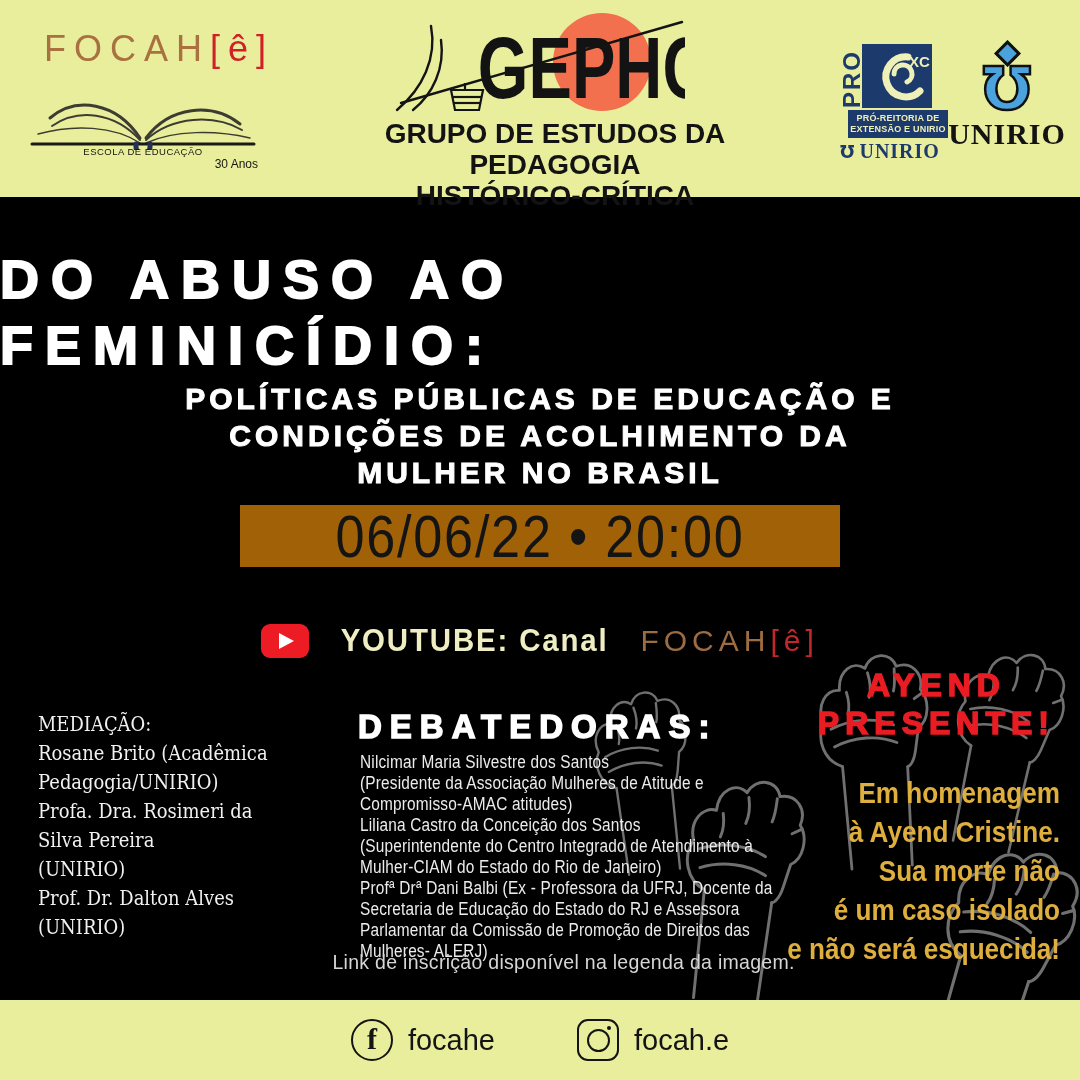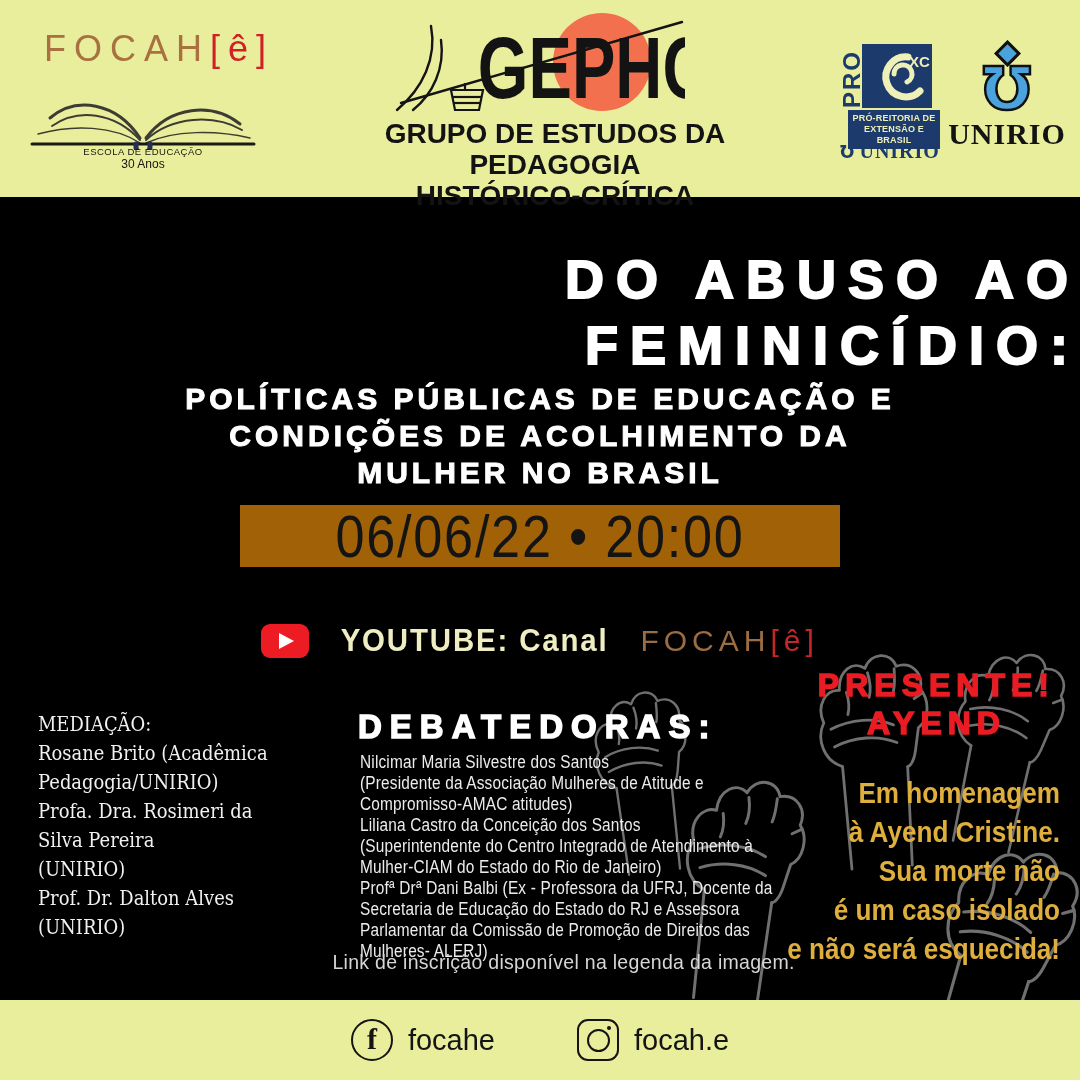--- a/index.html
+++ b/index.html
@@ -8,44 +8,44 @@
     background:#000; overflow:hidden; margin:0 auto;
     font-family:"Liberation Sans", sans-serif;
   }
   
   .top-band { position:absolute; left:0; top:0; width:1080px; height:197px; background:#e9ee9c; }
   .focahe-logo { position:absolute; left:44px; top:28px; font-size:36px; letter-spacing:8px; color:#a9713f; font-weight:400; }
   .focahe-logo .bracket { color:#cf2127; }
   .school-logo { position:absolute; left:28px; top:88px; width:230px; text-align:center; }
   .school-logo svg { display:block; }
   .school-name { font-size:9.5px; letter-spacing:.5px; color:#16160f; margin-top:-4px; }
-  .school-anniv { font-size:12px; color:#16160f; }
+  .school-anniv { font-size:12px; color:#16160f;text-align:right; }
   .gephc-logo { position:absolute; left:395px; top:6px; width:290px; height:106px; }
   .gephc-sub { position:absolute; left:330px; top:118px; width:450px; text-align:center;
     font-weight:bold; font-size:28px; line-height:31px; color:#131313; }
   
   .proexc { position:absolute; left:832px; top:44px; width:116px; height:112px; color:#1d3a6c; }
   .proexc-vert { position:absolute; left:6px; top:64px; transform:rotate(-90deg); transform-origin:left top;
     font-weight:bold; font-size:24px; letter-spacing:2px; }
   .exc-square { position:absolute; left:30px; top:0; width:70px; height:64px; background:#1d3a6c; }
-  .proexc-banner { position:absolute; left:16px; top:66px; width:92px; background:#1d3a6c; color:#eef0b8;
+  .proexc-banner { position:absolute; left:16px; top:66px; width:100px; background:#1d3a6c; color:#eef0b8;
     font-size:9px; font-weight:bold; text-align:center; line-height:11px; padding:3px 0; letter-spacing:.2px; }
   .proexc-unirio { position:absolute; left:8px; top:96px; font-weight:bold; font-size:20px;
     font-family:"Liberation Serif", serif; letter-spacing:1px; display:flex; align-items:center; gap:4px; }
   .proexc-unirio .mini-u { font-family:"DejaVu Sans", sans-serif; font-size:17px; }
   
   .unirio { position:absolute; left:948px; top:44px; width:118px; text-align:center; }
   .unirio-diamond { width:13px; height:13px; background:#4aa3dc; border:3px solid #101010;
     transform:rotate(45deg); margin:0 auto; }
   .unirio-u { font-family:"DejaVu Sans", sans-serif; font-weight:bold; font-size:58px; line-height:52px;
     color:#4aa3dc; -webkit-text-stroke:2.5px #101010; }
   .unirio-name { font-family:"Liberation Serif", serif; font-weight:bold; font-size:30px;
     letter-spacing:1px; color:#131313; margin-top:2px; }
   
-  .title-line { position:absolute; left:0; width:100%; text-align:right; color:#fff;
+  .title-line { position:absolute; left:0; width:100%; text-align:left; color:#fff;
     font-weight:bold; font-size:54px; letter-spacing:12px; -webkit-text-stroke:2px #fff; }
   .title-1 { top:248px; }
   .title-2 { top:314px; }
   .subtitle { position:absolute; left:0; top:380px; width:100%; text-align:center; color:#fff;
     font-weight:bold; font-size:30px; letter-spacing:4px; line-height:37px; -webkit-text-stroke:1px #fff; }
   .date-banner { position:absolute; left:240px; top:505px; width:600px; height:62px; background:#a16207;
     display:flex; align-items:center; justify-content:center; }
   .date-text { font-size:60px; letter-spacing:2px; color:#141414; transform:scaleX(.87); white-space:nowrap; }
   .youtube-row { position:absolute; left:0; top:592px; width:100%; display:flex; align-items:center;
     justify-content:center; gap:20px;margin-top:30px; }
@@ -135,21 +135,21 @@
         <svg width="70" height="64" viewBox="0 0 70 64">
           <g fill="none" stroke="#eef0b8" stroke-linecap="round">
             <path d="M46,13 a20,20 0 1 0 12,34" stroke-width="7"></path>
             <path d="M32,30 a9,9 0 1 1 13,8" stroke-width="5"></path>
           </g>
           <text x="47" y="23" font-size="15" font-weight="bold" fill="#eef0b8" font-family="Liberation Sans, sans-serif">XC</text>
         </svg>
       </div>
       <div class="proexc-banner">
         <div>PRÓ-REITORIA DE</div>
-        <div>EXTENSÃO E BRASIL</div>
+        <div>EXTENSÃO E UNIRIO</div>
       </div>
       <div class="proexc-unirio">
         <span class="mini-u">Ʊ</span>
         <span>UNIRIO</span>
       </div>
     </div>
 
     <div class="unirio">
       <div class="unirio-diamond"></div>
       <div class="unirio-u">Ʊ</div>
@@ -218,22 +218,22 @@
     <div>Liliana Castro da Conceição dos Santos</div>
     <div>(Superintendente do Centro Integrado de Atendimento à</div>
     <div>Mulher-CIAM do Estado do Rio de Janeiro)</div>
     <div>Profª Drª Dani Balbi (Ex - Professora da UFRJ, Docente da</div>
     <div>Secretaria de Educação do Estado do RJ e Assessora</div>
     <div>Parlamentar da Comissão de Promoção de Direitos das</div>
     <div>Mulheres- ALERJ)</div>
   </div>
 
   <div class="ayend">
+    <div>AYEND</div>
     <div>PRESENTE!</div>
-    <div>AYEND</div>
   </div>
 
   <div class="homage">
     <div>Em homenagem</div>
     <div>à Ayend Cristine.</div>
     <div>Sua morte não</div>
     <div>é um caso isolado</div>
     <div>e não será esquecida!</div>
   </div>
 

